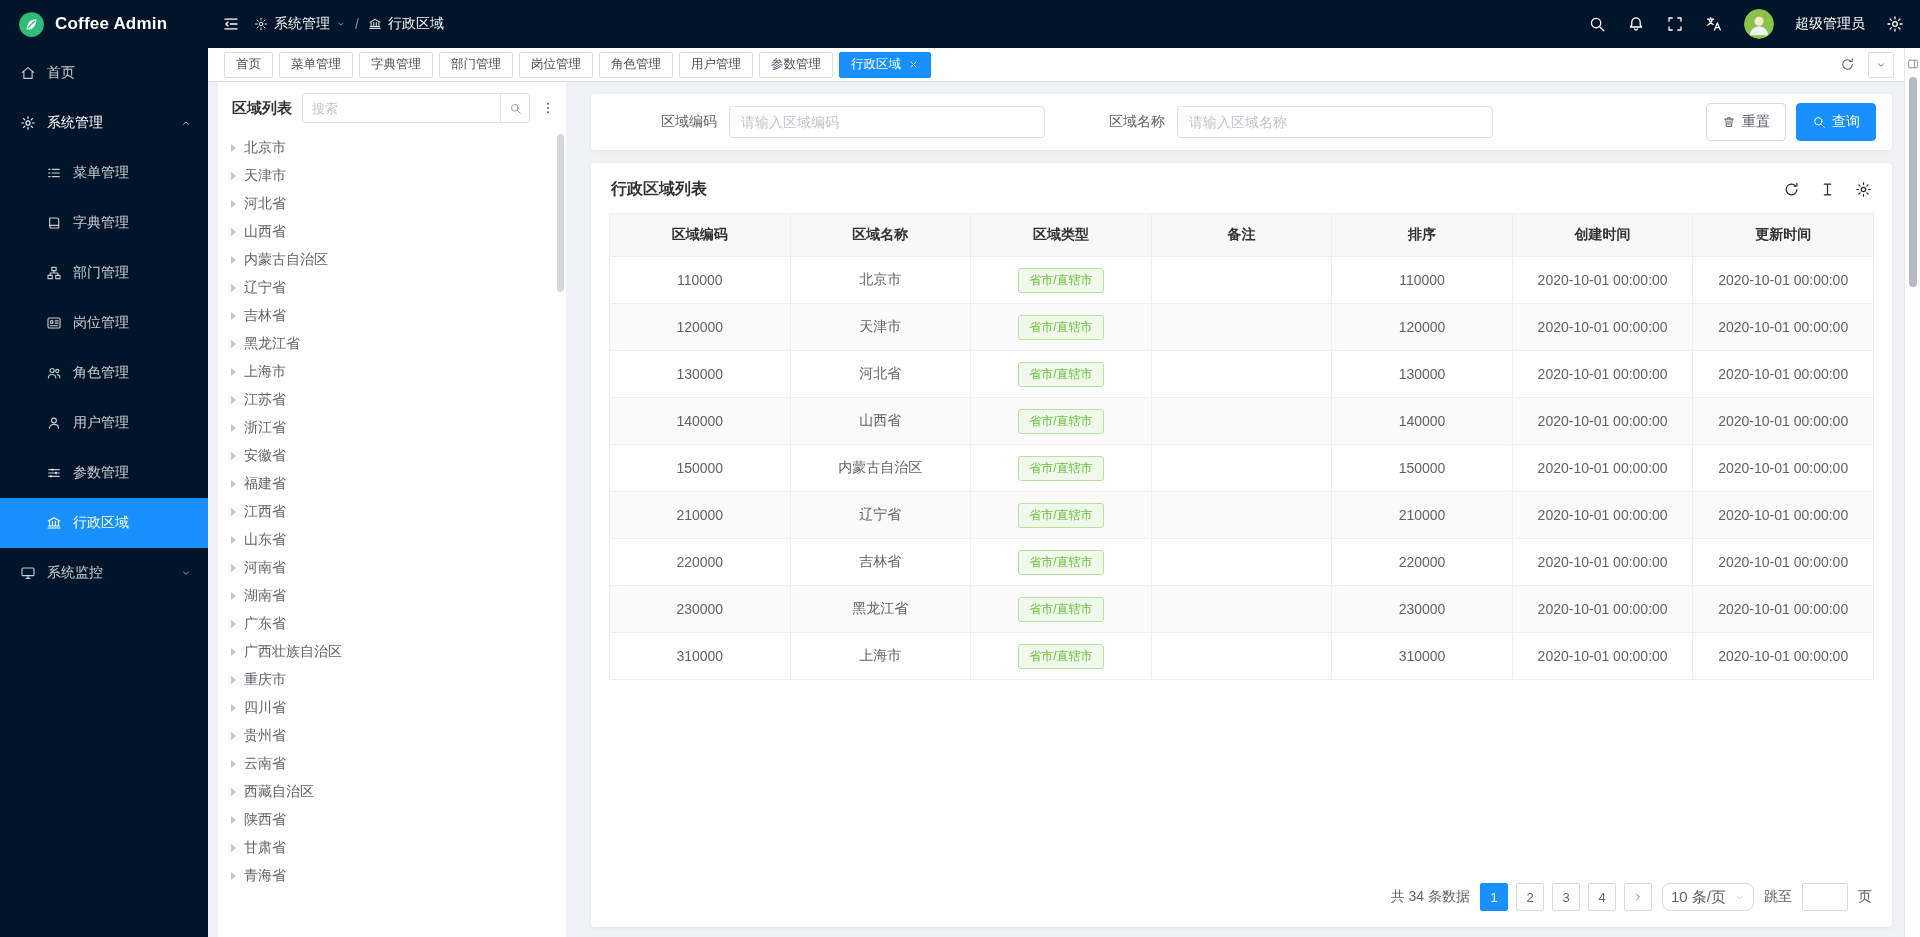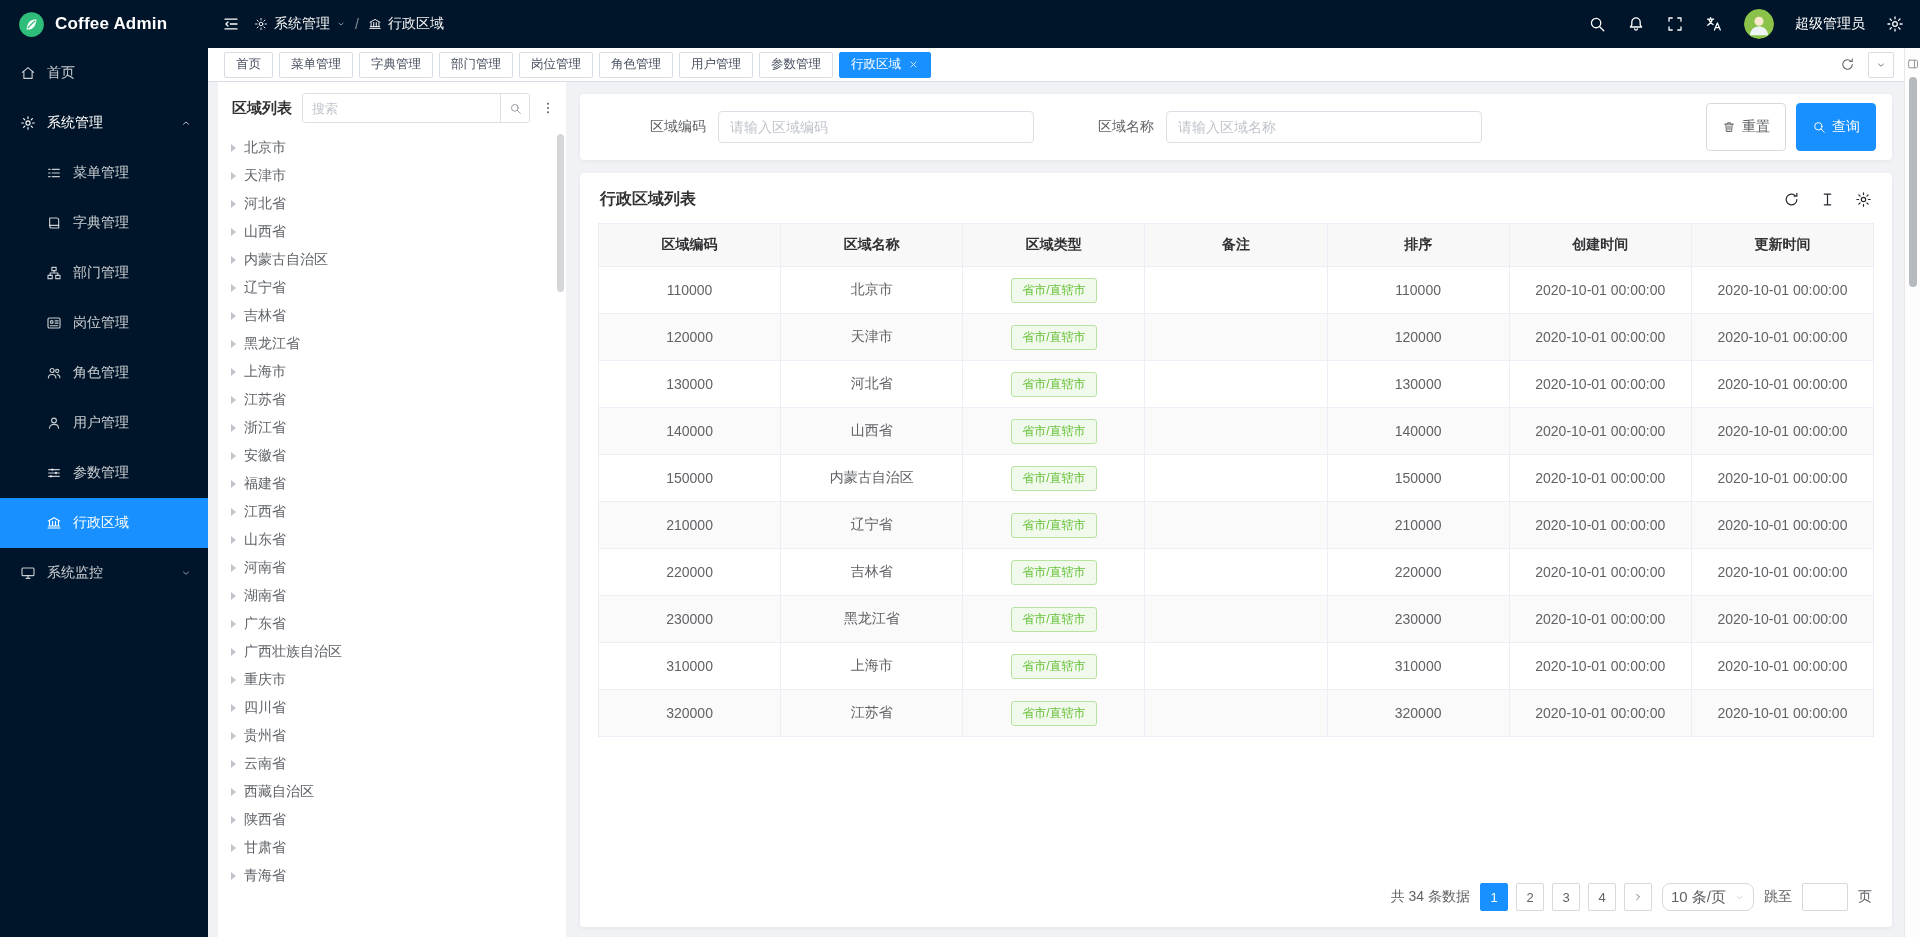--- a/index.html
+++ b/index.html
@@ -64,28 +64,28 @@
   .tree-search input::placeholder{color:#c0c4cc;}
   .ts-btn{width:29px;flex:none;border-left:1px solid #dcdfe6;display:flex;align-items:center;justify-content:center;color:#909399;cursor:pointer;background:#fff;}
   .ts-btn .ico{width:13px;height:13px;}
   .tree-dots{width:16px;height:16px;color:#606266;cursor:pointer;flex:none;display:inline-flex;}
   .tree-list{flex:1;overflow:hidden;padding-top:2px;}
   .tree-item{height:28px;display:flex;align-items:center;gap:8px;padding-left:13px;color:#5f6368;font-size:14px;cursor:pointer;white-space:nowrap;}
   .tree-caret{width:0;height:0;border-left:5px solid #c0c4cc;border-top:4.5px solid transparent;border-bottom:4.5px solid transparent;flex:none;}
   .tree-scrollbar{position:absolute;right:2px;top:52px;width:7px;height:158px;border-radius:4px;background:rgba(144,147,153,.38);cursor:grab;}
 
   
-  .work{flex:1;min-width:0;display:flex;flex-direction:column;gap:13px;padding:12px 12px 10px 0;}
+  .work{flex:1;min-width:0;display:flex;flex-direction:column;gap:13px;padding:12px 12px 10px 0;margin-left:11px;}
   .filter-card{flex:none;background:#fff;border-radius:4px;box-shadow:0 1px 4px rgba(0,21,41,.06);display:flex;align-items:center;padding:9px 16px 9px 70px;}
   .f-label{color:#606266;font-size:14px;margin-right:12px;white-space:nowrap;}
   .f-label.g2{margin-left:64px;}
   .f-input{width:316px;height:32px;border:1px solid #dcdfe6;border-radius:4px;padding:0 11px;font-size:14px;color:#606266;outline:none;background:#fff;font-family:inherit;}
   .f-input::placeholder{color:#c0c4cc;}
   .f-actions{margin-left:auto;display:flex;align-items:center;gap:10px;}
-  .btn{height:48px;display:inline-flex;align-items:center;gap:6px;padding:8px 15px;border:1px solid #d9d9d9;border-radius:4px;background:#fff;color:#606266;font-size:14px;cursor:pointer;font-family:inherit;white-space:nowrap;}
+  .btn{height:38px;display:inline-flex;align-items:center;gap:6px;padding:8px 15px;border:1px solid #d9d9d9;border-radius:4px;background:#fff;color:#606266;font-size:14px;cursor:pointer;font-family:inherit;white-space:nowrap;}
   .btn .ico{width:14px;height:14px;}
   .btn.primary{background:var(--primary,#1890ff);border-color:var(--primary,#1890ff);color:#fff;}
 
   .table-card{flex:1;min-height:0;background:#fff;border-radius:4px;box-shadow:0 1px 4px rgba(0,21,41,.06);display:flex;flex-direction:column;padding:14px 18px 10px;justify-content:flex-end;}
   .tc-head{flex:none;display:flex;align-items:center;padding:2px 2px 0;}
   .tc-title{font-size:16px;font-weight:bold;color:#303133;}
   .tc-tools{margin-left:auto;display:flex;align-items:center;gap:19px;color:#25282e;}
   .tc-tools .ico{width:17px;height:17px;cursor:pointer;}
   .data-table{width:100%;border-collapse:collapse;table-layout:fixed;margin-top:13px;flex:none;}
   .data-table th{background:#f8f8f9;color:#303133;font-size:14px;font-weight:bold;height:43px;border:1px solid #ebeef5;text-align:center;}
@@ -655,29 +655,20 @@
      </tr>
                     <tr>
        <td>310000</td>
        <td>上海市</td>
        <td><span class="badge">省市/直辖市</span></td>
        <td></td>
        <td>310000</td>
        <td>2020-10-01 00:00:00</td>
        <td>2020-10-01 00:00:00</td>
      </tr>
-                    <tr>
-       <td>320000</td>
-       <td>江苏省</td>
-       <td><span class="badge">省市/直辖市</span></td>
-       <td></td>
-       <td>320000</td>
-       <td>2020-10-01 00:00:00</td>
-       <td>2020-10-01 00:00:00</td>
-     </tr>
                   </tbody>
               </table>
               <div class="pagination">
                 <span>共 34 条数据</span>
                 <div class="pg-pages" id="pg-pages">
                     <button class="pg-btn active">1</button>
                     <button class="pg-btn">2</button>
                     <button class="pg-btn">3</button>
                     <button class="pg-btn">4</button>
                     <button class="pg-btn">

